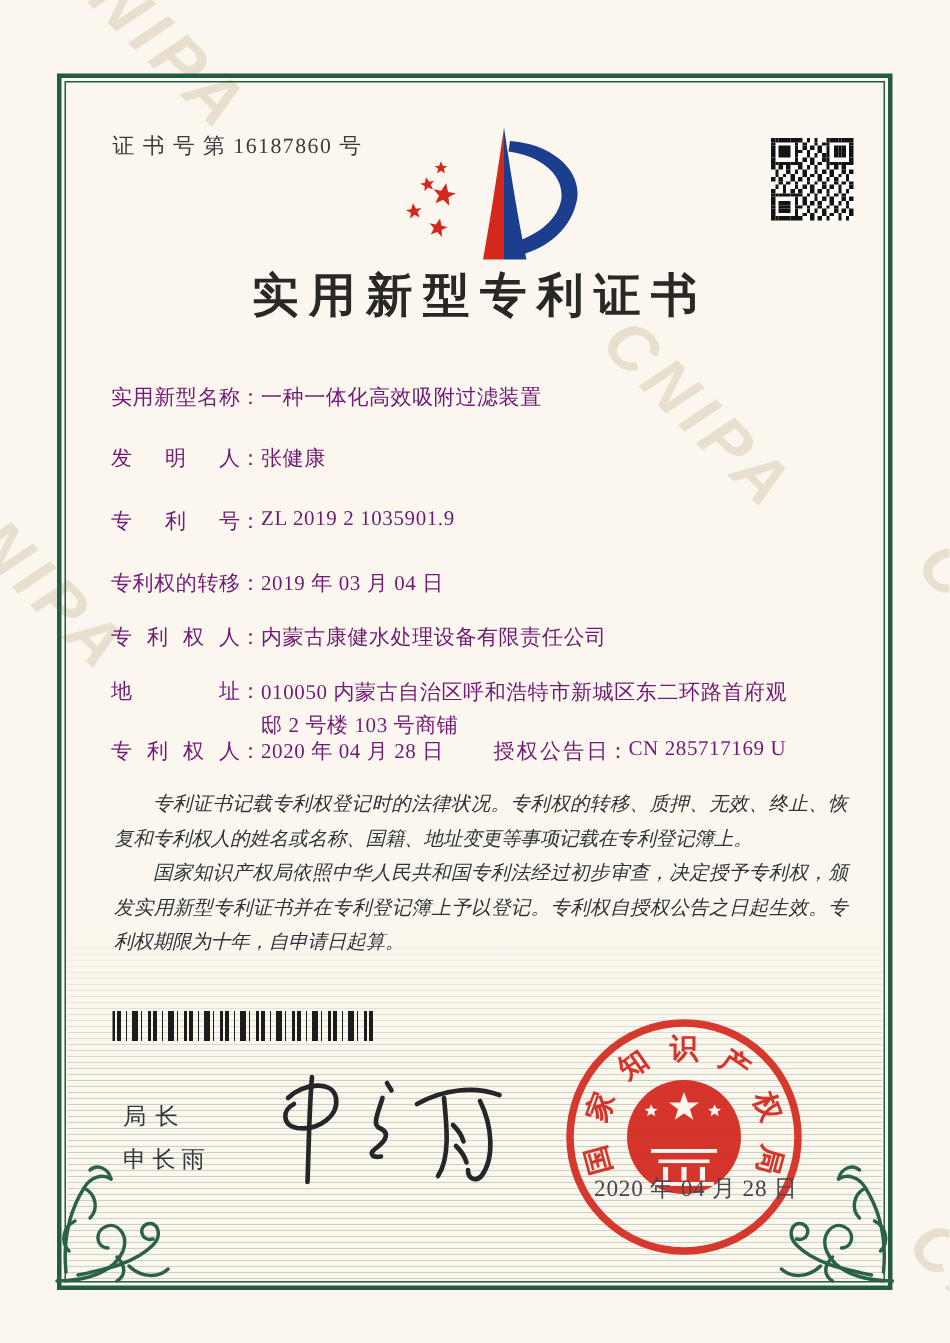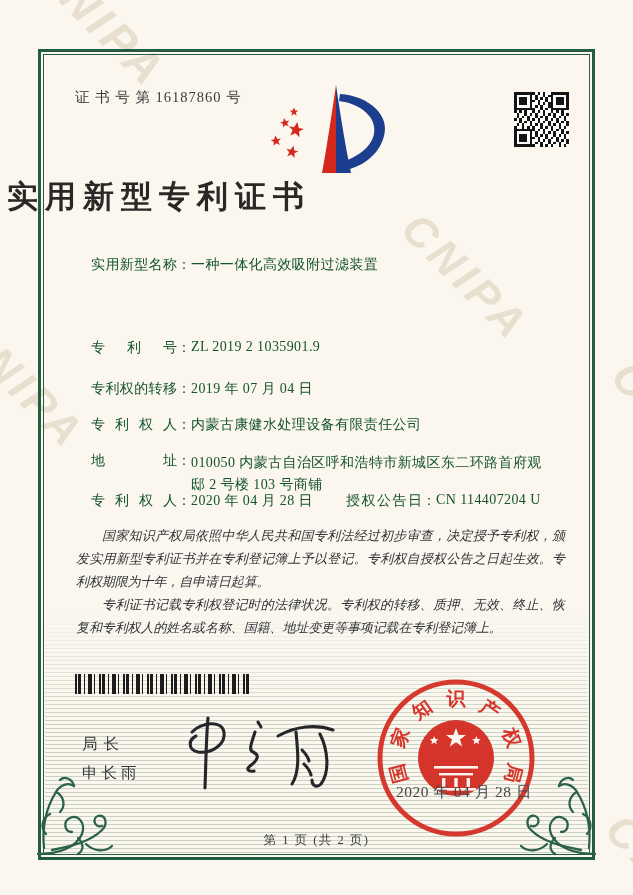--- a/index.html
+++ b/index.html
@@ -43,25 +43,25 @@
     position:absolute; left:75px; top:88px;
     font-size:14.5px; letter-spacing:1px; color:#3b3b3d;
   }
   .qr {
     position:absolute; left:514px; top:92px; width:55px; height:55px;
     display:grid; grid-template-columns:repeat(21,1fr); grid-template-rows:repeat(21,1fr);
     background:#fdfdfb;
   }
   .logo { position:absolute; left:252px; top:82px; width:152px; height:94px; }
   .title {
-    position:absolute; left:0; right:0; top:176px; text-align:left;
+    position:absolute; left:0; right:0; top:176px; text-align:center;
     font-size:31px; font-weight:700; letter-spacing:7px; text-indent:7px;
     color:#2a2826;
   }
-  .field-row { position:absolute; left:91px; right:45px; font-size:14px; color:#14532d; }
+  .field-row { position:absolute; left:74px; right:45px; font-size:14px; color:#701a75; }
   .flabel {
     display:inline-block; width:86px; text-align:justify; text-align-last:justify;
     vertical-align:top;
   }
   .flabel-sm { display:inline-block; width:76px; text-align:justify; text-align-last:justify; vertical-align:top; }
   .fcolon { vertical-align:top; }
   .fvalue { vertical-align:top; letter-spacing:0.4px; }
   .fvalue-multi { display:inline-block; width:378px; white-space:pre-line; line-height:22px; }
   .grant-no-group { position:absolute; left:255px; top:0; white-space:nowrap; }
   .paras {
@@ -604,43 +604,46 @@
     <use href="#st" fill="#d5281c" transform="translate(44,48) scale(0.8) rotate(10)"></use>
     <use href="#st" fill="#d5281c" transform="translate(24,59) scale(0.55) rotate(-8)"></use>
     <use href="#st" fill="#d5281c" transform="translate(40,70) scale(0.65) rotate(12)"></use>
   </svg>
 
   <div class="title">实用新型专利证书</div>
 
   <div class="field-row" style="top:256px">
     <span class="flabel">实用新型名称</span><span class="fcolon">：</span><span class="fvalue">一种一体化高效吸附过滤装置</span>
   </div>
+  <div class="field-row" style="top:297px">
+    <span class="flabel">发明人</span><span class="fcolon">：</span><span class="fvalue">张健康</span>
+  </div>
   <div class="field-row" style="top:339px">
     <span class="flabel">专利号</span><span class="fcolon">：</span><span class="fvalue">ZL 2019 2 1035901.9</span>
   </div>
   <div class="field-row" style="top:380px">
-    <span class="flabel">专利权的转移</span><span class="fcolon">：</span><span class="fvalue">2019 年 07 月 04 日</span>
+    <span class="flabel">专利权的转移</span><span class="fcolon">：</span><span class="fvalue">2019 年 03 月 04 日</span>
   </div>
   <div class="field-row" style="top:416px">
     <span class="flabel">专利权人</span><span class="fcolon">：</span><span class="fvalue">内蒙古康健水处理设备有限责任公司</span>
   </div>
   <div class="field-row" style="top:452px">
     <span class="flabel">地址</span><span class="fcolon">：</span><span class="fvalue fvalue-multi">010050 内蒙古自治区呼和浩特市新城区东二环路首府观
 邸 2 号楼 103 号商铺</span>
   </div>
   <div class="field-row" style="top:492px">
     <span class="flabel">专利权人</span><span class="fcolon">：</span><span class="fvalue">2020 年 04 月 28 日</span>
     <span class="grant-no-group">
-      <span class="flabel-sm">授权公告日</span><span class="fcolon">：</span><span class="fvalue">CN 114407204 U</span>
+      <span class="flabel-sm">授权公告日</span><span class="fcolon">：</span><span class="fvalue">CN 285717169 U</span>
     </span>
   </div>
 
   <div class="paras">
+    <p>专利证书记载专利权登记时的法律状况。专利权的转移、质押、无效、终止、恢复和专利权人的姓名或名称、国籍、地址变更等事项记载在专利登记簿上。</p>
     <p>国家知识产权局依照中华人民共和国专利法经过初步审查，决定授予专利权，颁发实用新型专利证书并在专利登记簿上予以登记。专利权自授权公告之日起生效。专利权期限为十年，自申请日起算。</p>
-    <p>专利证书记载专利权登记时的法律状况。专利权的转移、质押、无效、终止、恢复和专利权人的姓名或名称、国籍、地址变更等事项记载在专利登记簿上。</p>
   </div>
 
   <div class="barcode"></div>
 
   <div class="sig-title">局长</div>
   <div class="sig-name">申长雨</div>
 
   <svg class="sig-hand" viewBox="0 0 165 88">
     <g fill="none" stroke="#26262a" stroke-width="3.1" stroke-linecap="round" stroke-linejoin="round">
       <path d="M30,8 C28,30 28,52 27,78"></path>
@@ -676,15 +679,14 @@
         <span style="transform: translate(-50%, -50%) rotate(-70deg) translateY(-59px);">家</span>
         <span style="transform: translate(-50%, -50%) rotate(-35deg) translateY(-59px);">知</span>
         <span style="transform: translate(-50%, -50%) rotate(0deg) translateY(-59px);">识</span>
         <span style="transform: translate(-50%, -50%) rotate(35deg) translateY(-59px);">产</span>
         <span style="transform: translate(-50%, -50%) rotate(70deg) translateY(-59px);">权</span>
         <span style="transform: translate(-50%, -50%) rotate(105deg) translateY(-59px);">局</span>
       </div>
   </div>
   <div class="seal-date">2020 年 04 月 28 日</div>
 
-  <div class="page-info">第 1 页 (共 2 页)</div>
 
 </div>
 
 </body></html>

